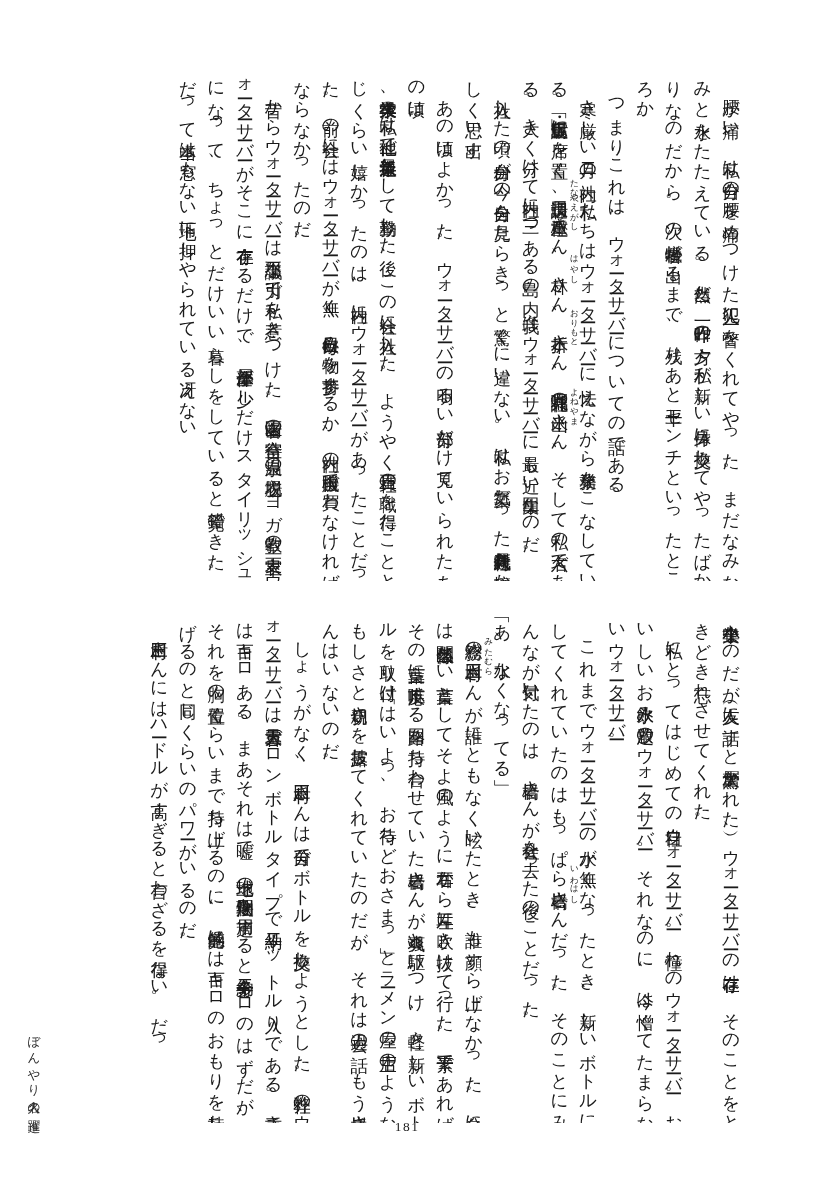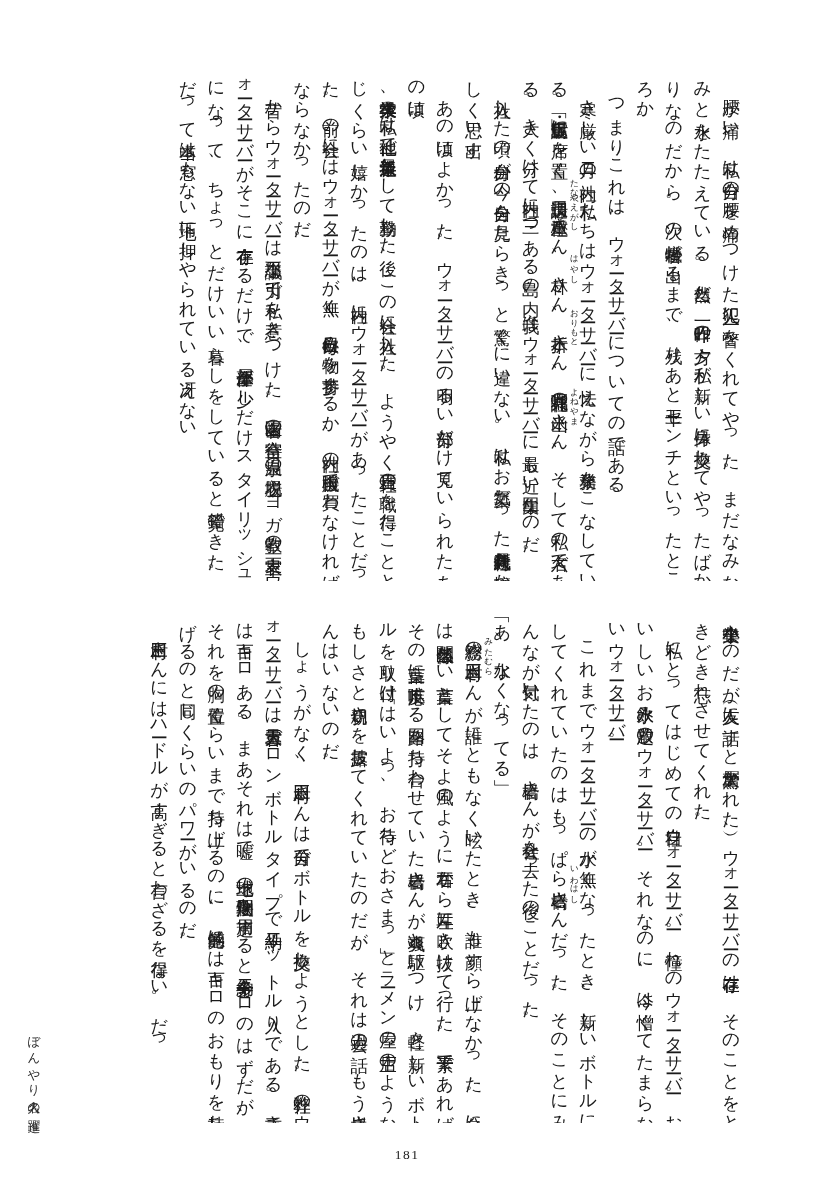--- a/index.html
+++ b/index.html
@@ -61,21 +61,20 @@
   .page-number {
     position: absolute;
     left: 0;
     right: 6px;
     top: 1119px;
     text-align: center;
     font-size: 13.5px;
     letter-spacing: 1.5px;
     color: #222222;
     font-variant-numeric: oldstyle-nums;
-    margin-top: 28px;
   }
 </style>
 </head>
 <body>
 
 <div class="page">
   <section class="text-block upper">
       <p class="para indent">腰が痛い。私は自分の腰を痛めつけた犯人に一瞥をくれてやった。まだなみなみと水をたたえている。当然だ。一昨昨日の夕方、私が新しい身体に交換してやったばかりなのだから。次の犠牲者が出るまで、残りあと三十センチといったところか。</p>
       <p class="para indent">つまりこれは、ウォーターサーバーについての話である。</p>
       <p class="para indent">寒さ厳しい二月の社内、私たちはウォーターサーバーに怯えながら業務をこなしている。「宣伝・販促島」に席を置く、<ruby>田辺<rt>たなべ</rt></ruby>課長、<ruby>八重樫<rt>やえがし</rt></ruby>さん、<ruby>林<rt>はやし</rt></ruby>さん、<ruby>折本<rt>おりもと</rt></ruby>さん、嘱託社員の<ruby>米山<rt>よねやま</rt></ruby>さん、そして私の六名である。大きく分けて社内に三つある島の内、我々はウォーターサーバーに最も近い集団なのだ。</p>

